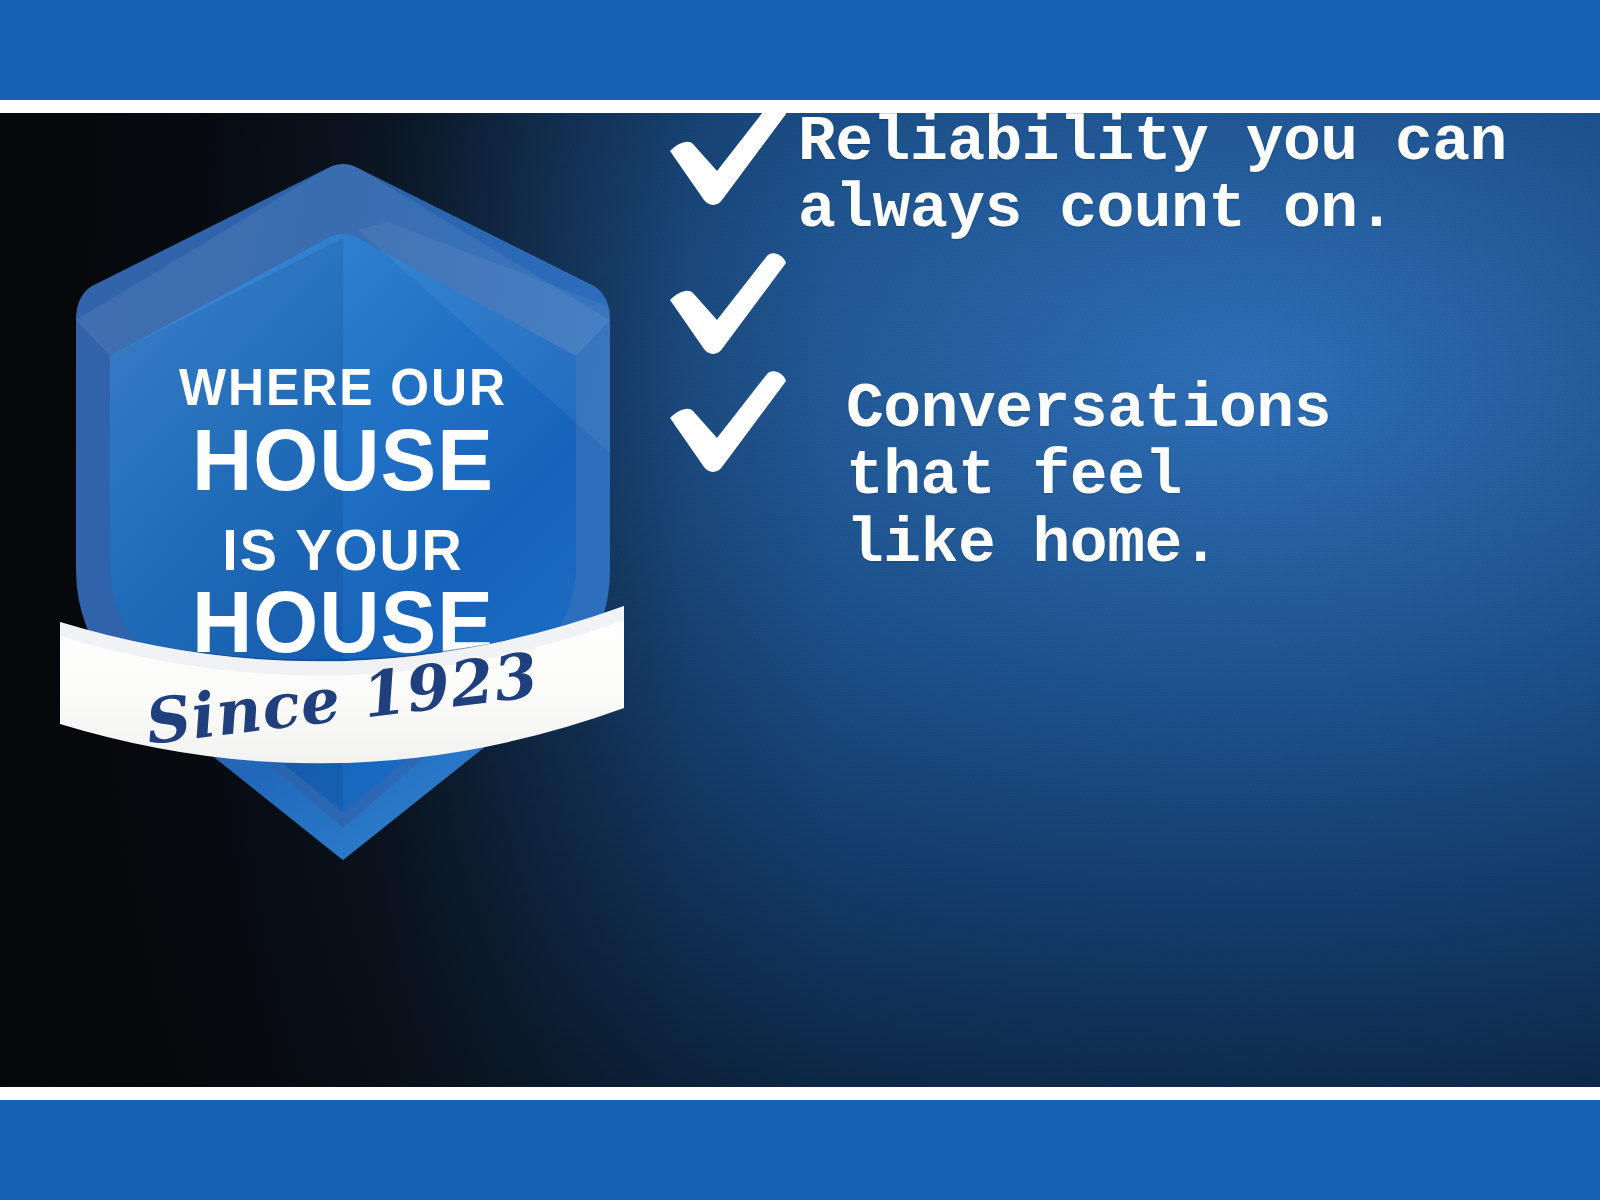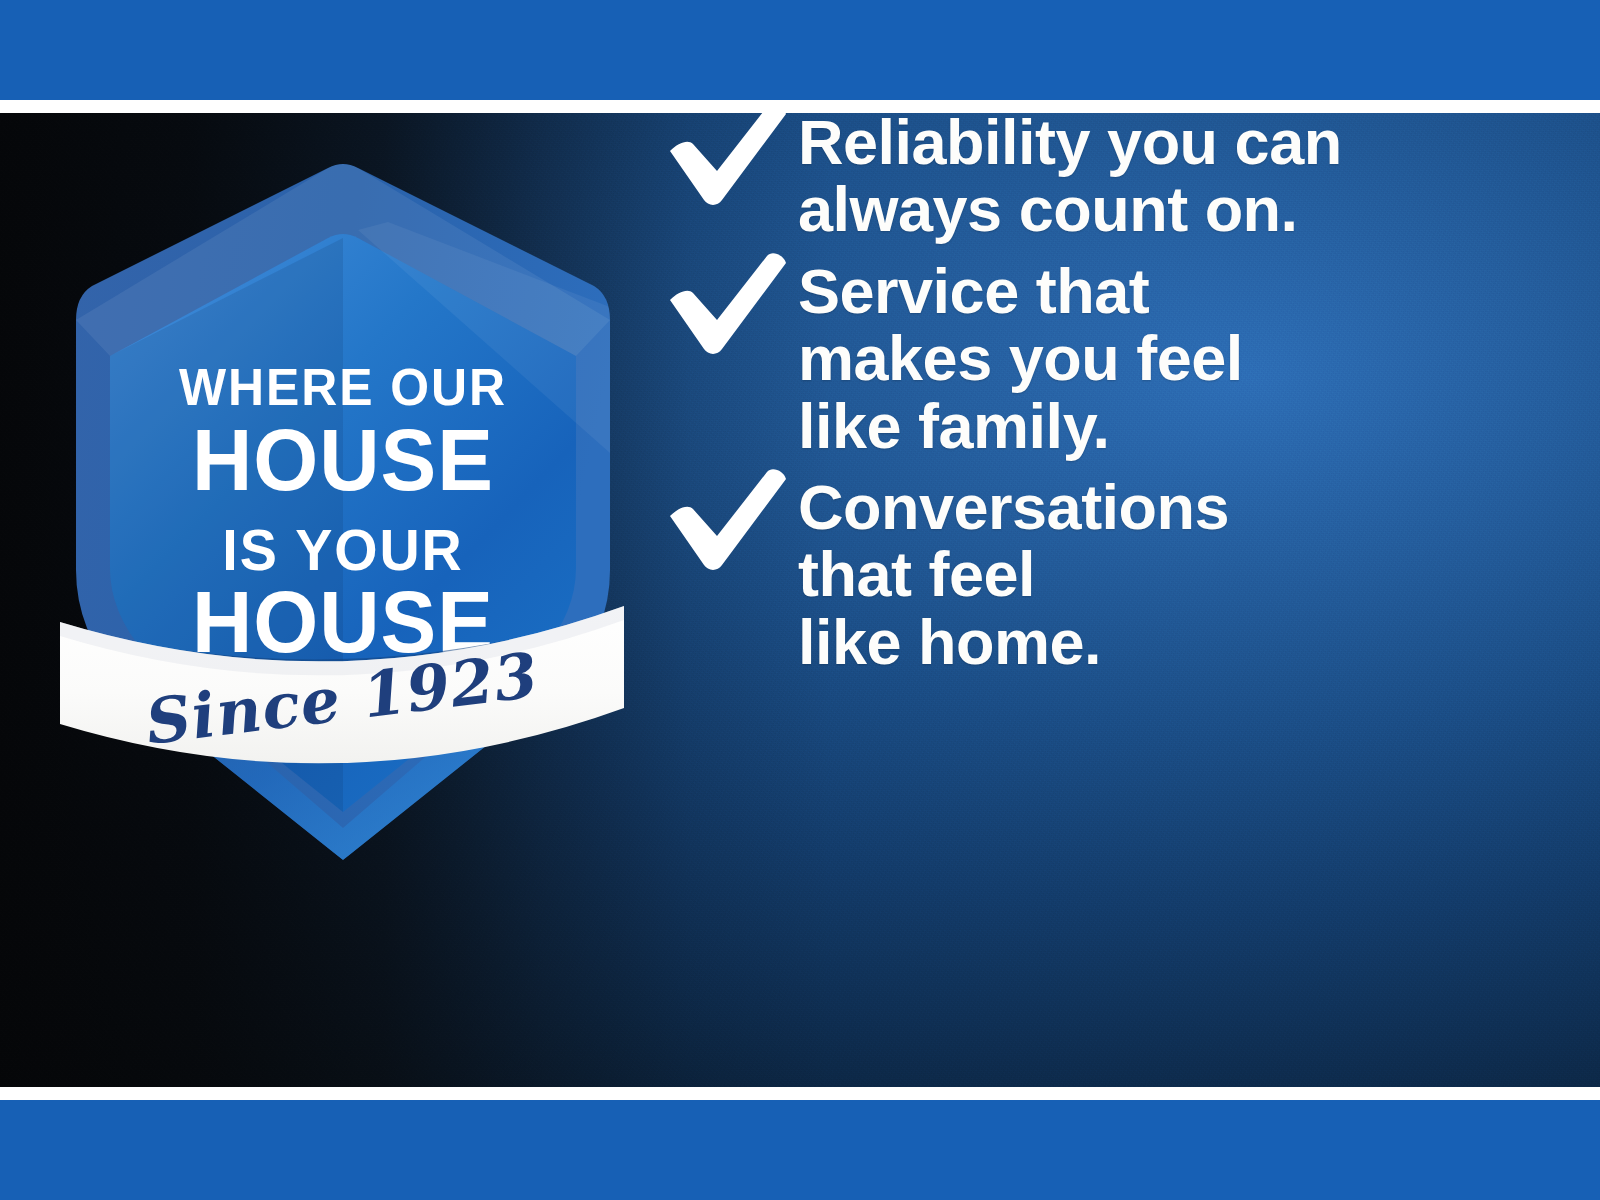--- a/index.html
+++ b/index.html
@@ -79,28 +79,28 @@
   }
 
   
   #bullets{
     position:absolute;left:660px;top:95px;width:900px;
   }
   .bullet{display:flex;align-items:flex-start;}
   .bullet + .bullet{margin-top:0px;}
   .b1{margin-top:0px;}
   .b2{margin-top:122px;}
-  .b3{margin-top:126px;}
+  .b3{margin-top:126px;gap:48px;}
 
   .check{flex:0 0 auto;width:130px;height:118px;margin-right:8px;}
   .check svg{display:block;width:130px;height:118px;}
 
   .btext{
     color:#fdfdfb;
-    font-family:Liberation Sans, sans-serif;
+    font-family:Liberation Mono, monospace;
     font-weight:bold;
     font-size:63px;
     line-height:1.07;
     letter-spacing:-0.5px;
     margin-top:14px;
     white-space:pre-line;
     text-shadow:0 1px 2px rgba(0,0,0,.18);
   }
 </style>
 </head>
@@ -192,23 +192,20 @@
       <div class="btext">Reliability you can
 always count on.</div>
     </div>
 
     <div class="bullet b2">
       <div class="check">
         <svg viewBox="0 0 130 118" xmlns="http://www.w3.org/2000/svg">
           <path d="M10,56 C18,48 28,44 33,49 L57,76 L107,12 C112,6 124,11 126,19 L62,105 C57,112 48,111 44,105 Z" fill="#ffffff"></path>
         </svg>
       </div>
-      <div class="btext">Service that
-makes you feel
-like family.</div>
     </div>
 
     <div class="bullet b3">
       <div class="check">
         <svg viewBox="0 0 130 118" xmlns="http://www.w3.org/2000/svg">
           <path d="M10,56 C18,48 28,44 33,49 L57,76 L107,12 C112,6 124,11 126,19 L62,105 C57,112 48,111 44,105 Z" fill="#ffffff"></path>
         </svg>
       </div>
       <div class="btext">Conversations
 that feel

